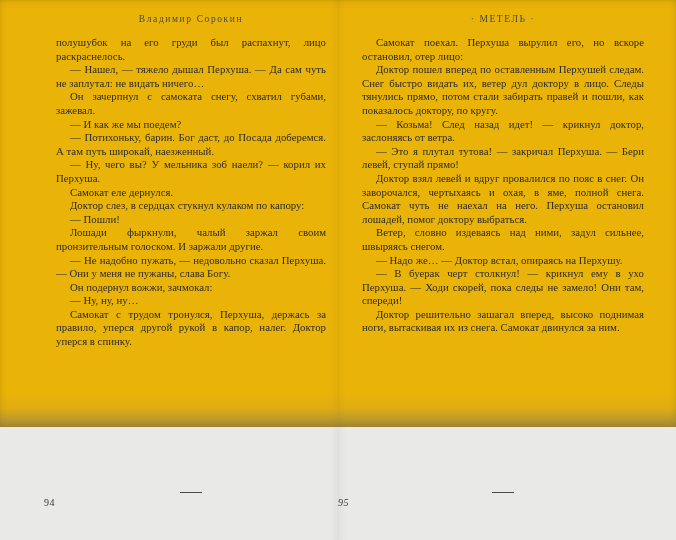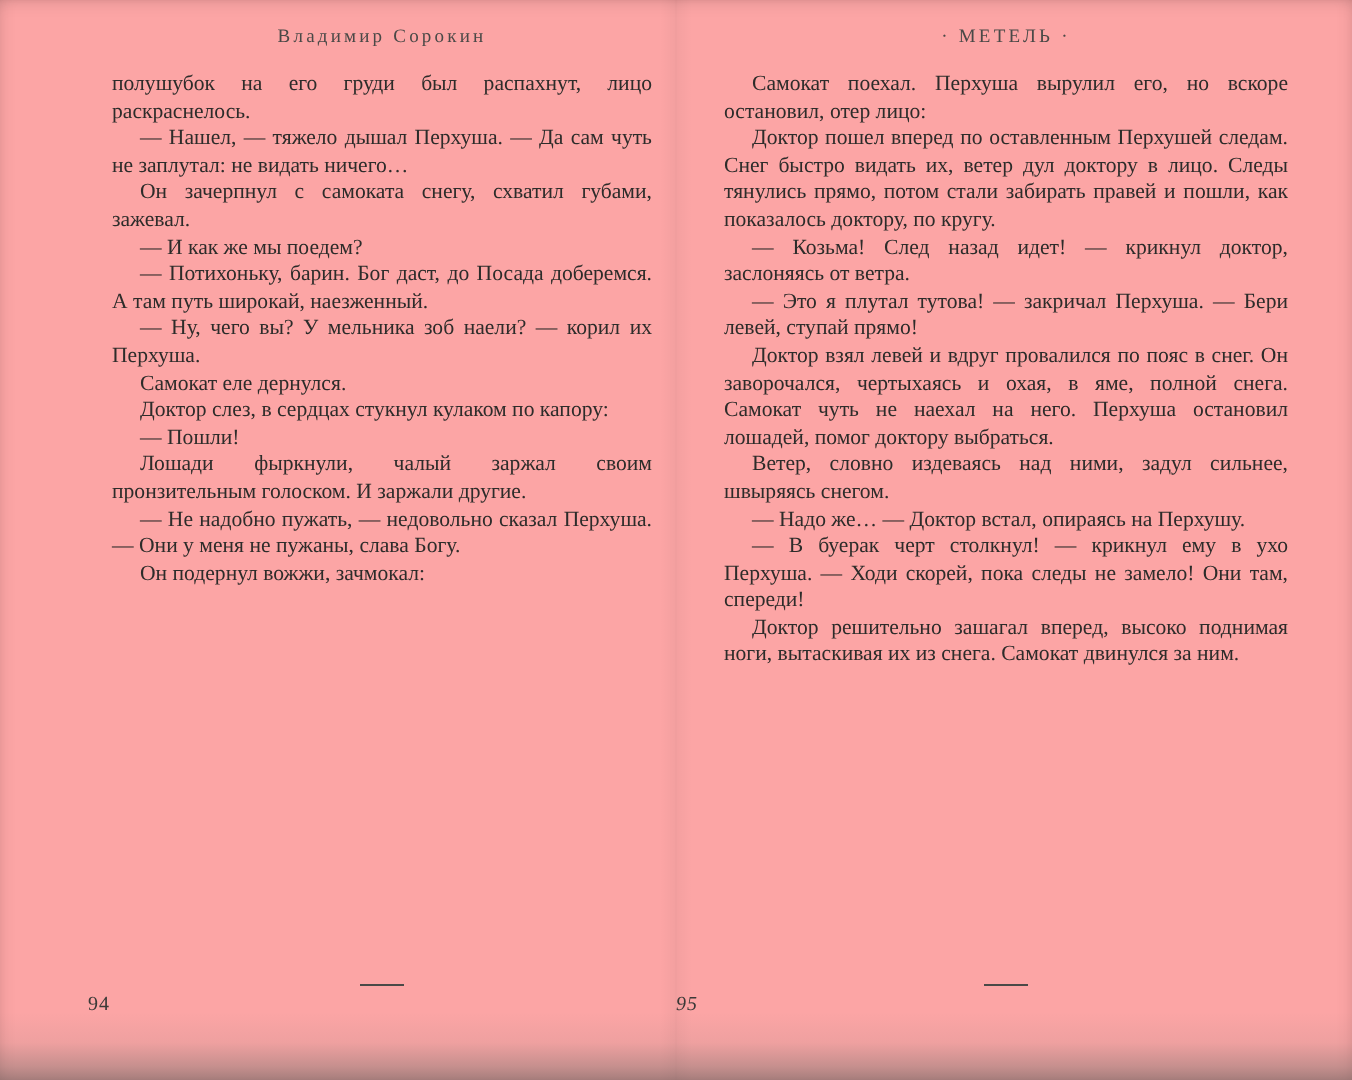--- a/index.html
+++ b/index.html
@@ -5,22 +5,22 @@
   * { margin: 0; padding: 0; box-sizing: border-box; }
   html, body { width: 676px; height: 540px; }
   body {
     font-family: "Liberation Serif", "DejaVu Serif", serif;
     background: #e9e9e7;
     overflow: hidden;
   }
   .spread {
     position: relative;
     width: 676px;
-    height: 540px;
-    background: #fca5a5;
+    height: 427px;
+    background: #eab308;
     display: flex;
     box-shadow: inset 0 6px 10px -8px rgba(0,0,0,0.25),
                 inset 6px 0 10px -8px rgba(0,0,0,0.18),
                 inset -6px 0 10px -8px rgba(0,0,0,0.18);
   }
   .page {
     position: relative;
     width: 338px;
     height: 540px;
     color: #2d2c2a;
@@ -101,20 +101,22 @@
         <p>Он зачерпнул с самоката снегу, схватил губами, зажевал.</p>
         <p>— И как же мы поедем?</p>
         <p>— Потихоньку, барин. Бог даст, до Посада доберемся. А там путь широкай, наезженный.</p>
         <p>— Ну, чего вы? У мельника зоб наели? — корил их Перхуша.</p>
         <p>Самокат еле дернулся.</p>
         <p>Доктор слез, в сердцах стукнул кулаком по капору:</p>
         <p>— Пошли!</p>
         <p>Лошади фыркнули, чалый заржал своим пронзительным голоском. И заржали другие.</p>
         <p>— Не надобно пужать, — недовольно сказал Перхуша. — Они у меня не пужаны, слава Богу.</p>
         <p>Он подернул вожжи, зачмокал:</p>
+        <p>— Ну, ну, ну…</p>
+        <p>Самокат с трудом тронулся, Перхуша, держась за правило, уперся другой рукой в капор, налег. Доктор уперся в спинку.</p>
       </div>
     <div class="page-footer">
       <div class="footer-rule"></div>
       <div class="page-number">94</div>
     </div>
   </div>
 
   <div class="page right">
     <div class="running-header">· МЕТЕЛЬ ·</div>
     <div class="page-body">

